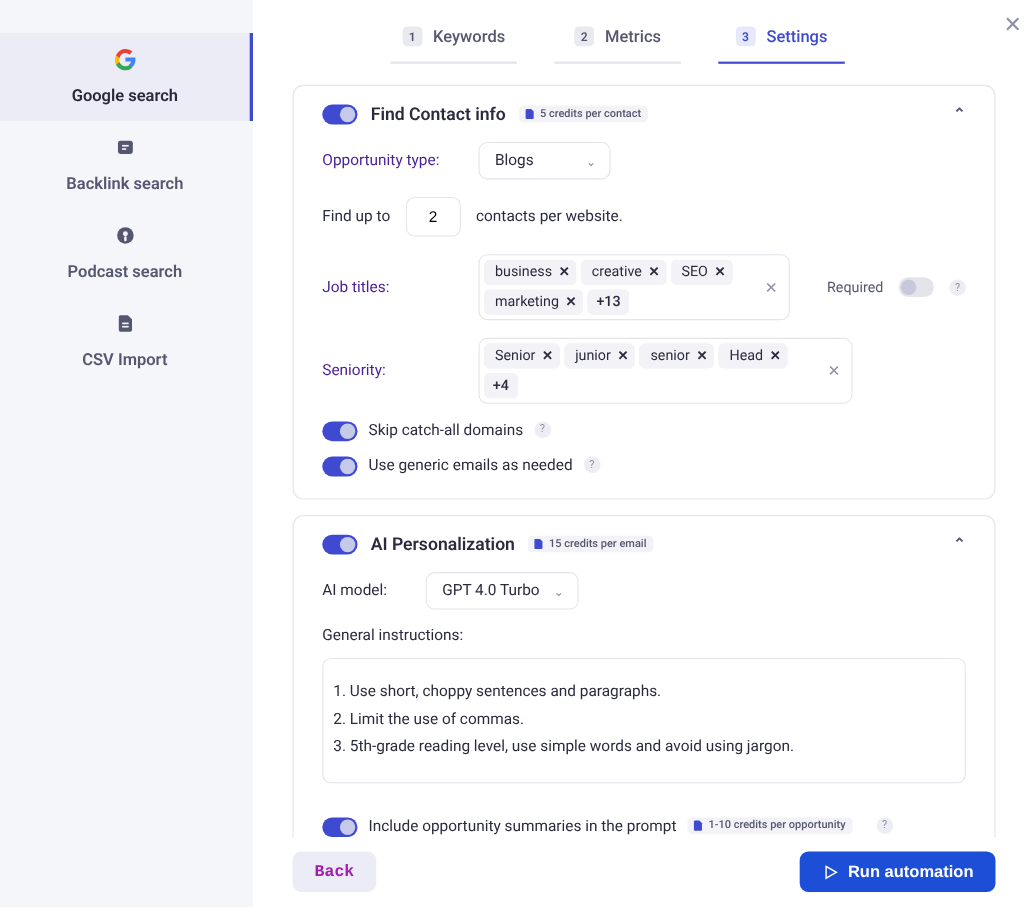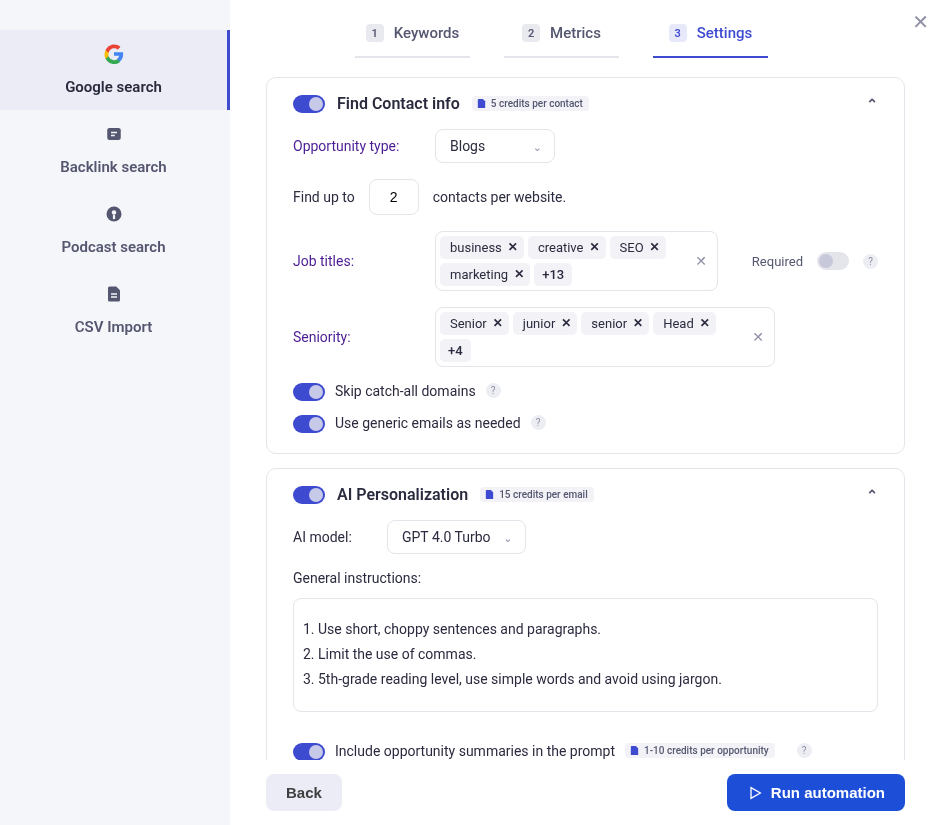--- a/index.html
+++ b/index.html
@@ -136,21 +136,21 @@
     line-height:1.8;
   }
   .instructions-box ol { padding-left:18px; }
   .footer {
     display:flex; align-items:center; padding:14px 36px 14px 36px; gap:18px;
   }
   .btn {
     border-radius:8px; padding:10px 20px; font-size:15px; font-weight:600; cursor:pointer;
     display:inline-flex; align-items:center; gap:8px; border:none;
   }
-  .btn-back { background:#ebecf5; color:#404040; }
+  .btn-back { background:#ebecf5; color:#a21caf;font-family:Liberation Mono, monospace; }
   .btn-primary { background:#1d4ed8; color:#fff; margin-left:auto; }
   .email-me { display:flex; align-items:center; gap:10px; font-size:14px; color:#2b2b3f; margin-left:95px; }
   .play-icon { display:inline-flex; }
   .gen-label { font-size:14px; margin:4px 0 12px 0; }
   .doc-icon { width:11px;height:11px; }
 </style>
 </head>
 <body>
 
 <div class="app">

